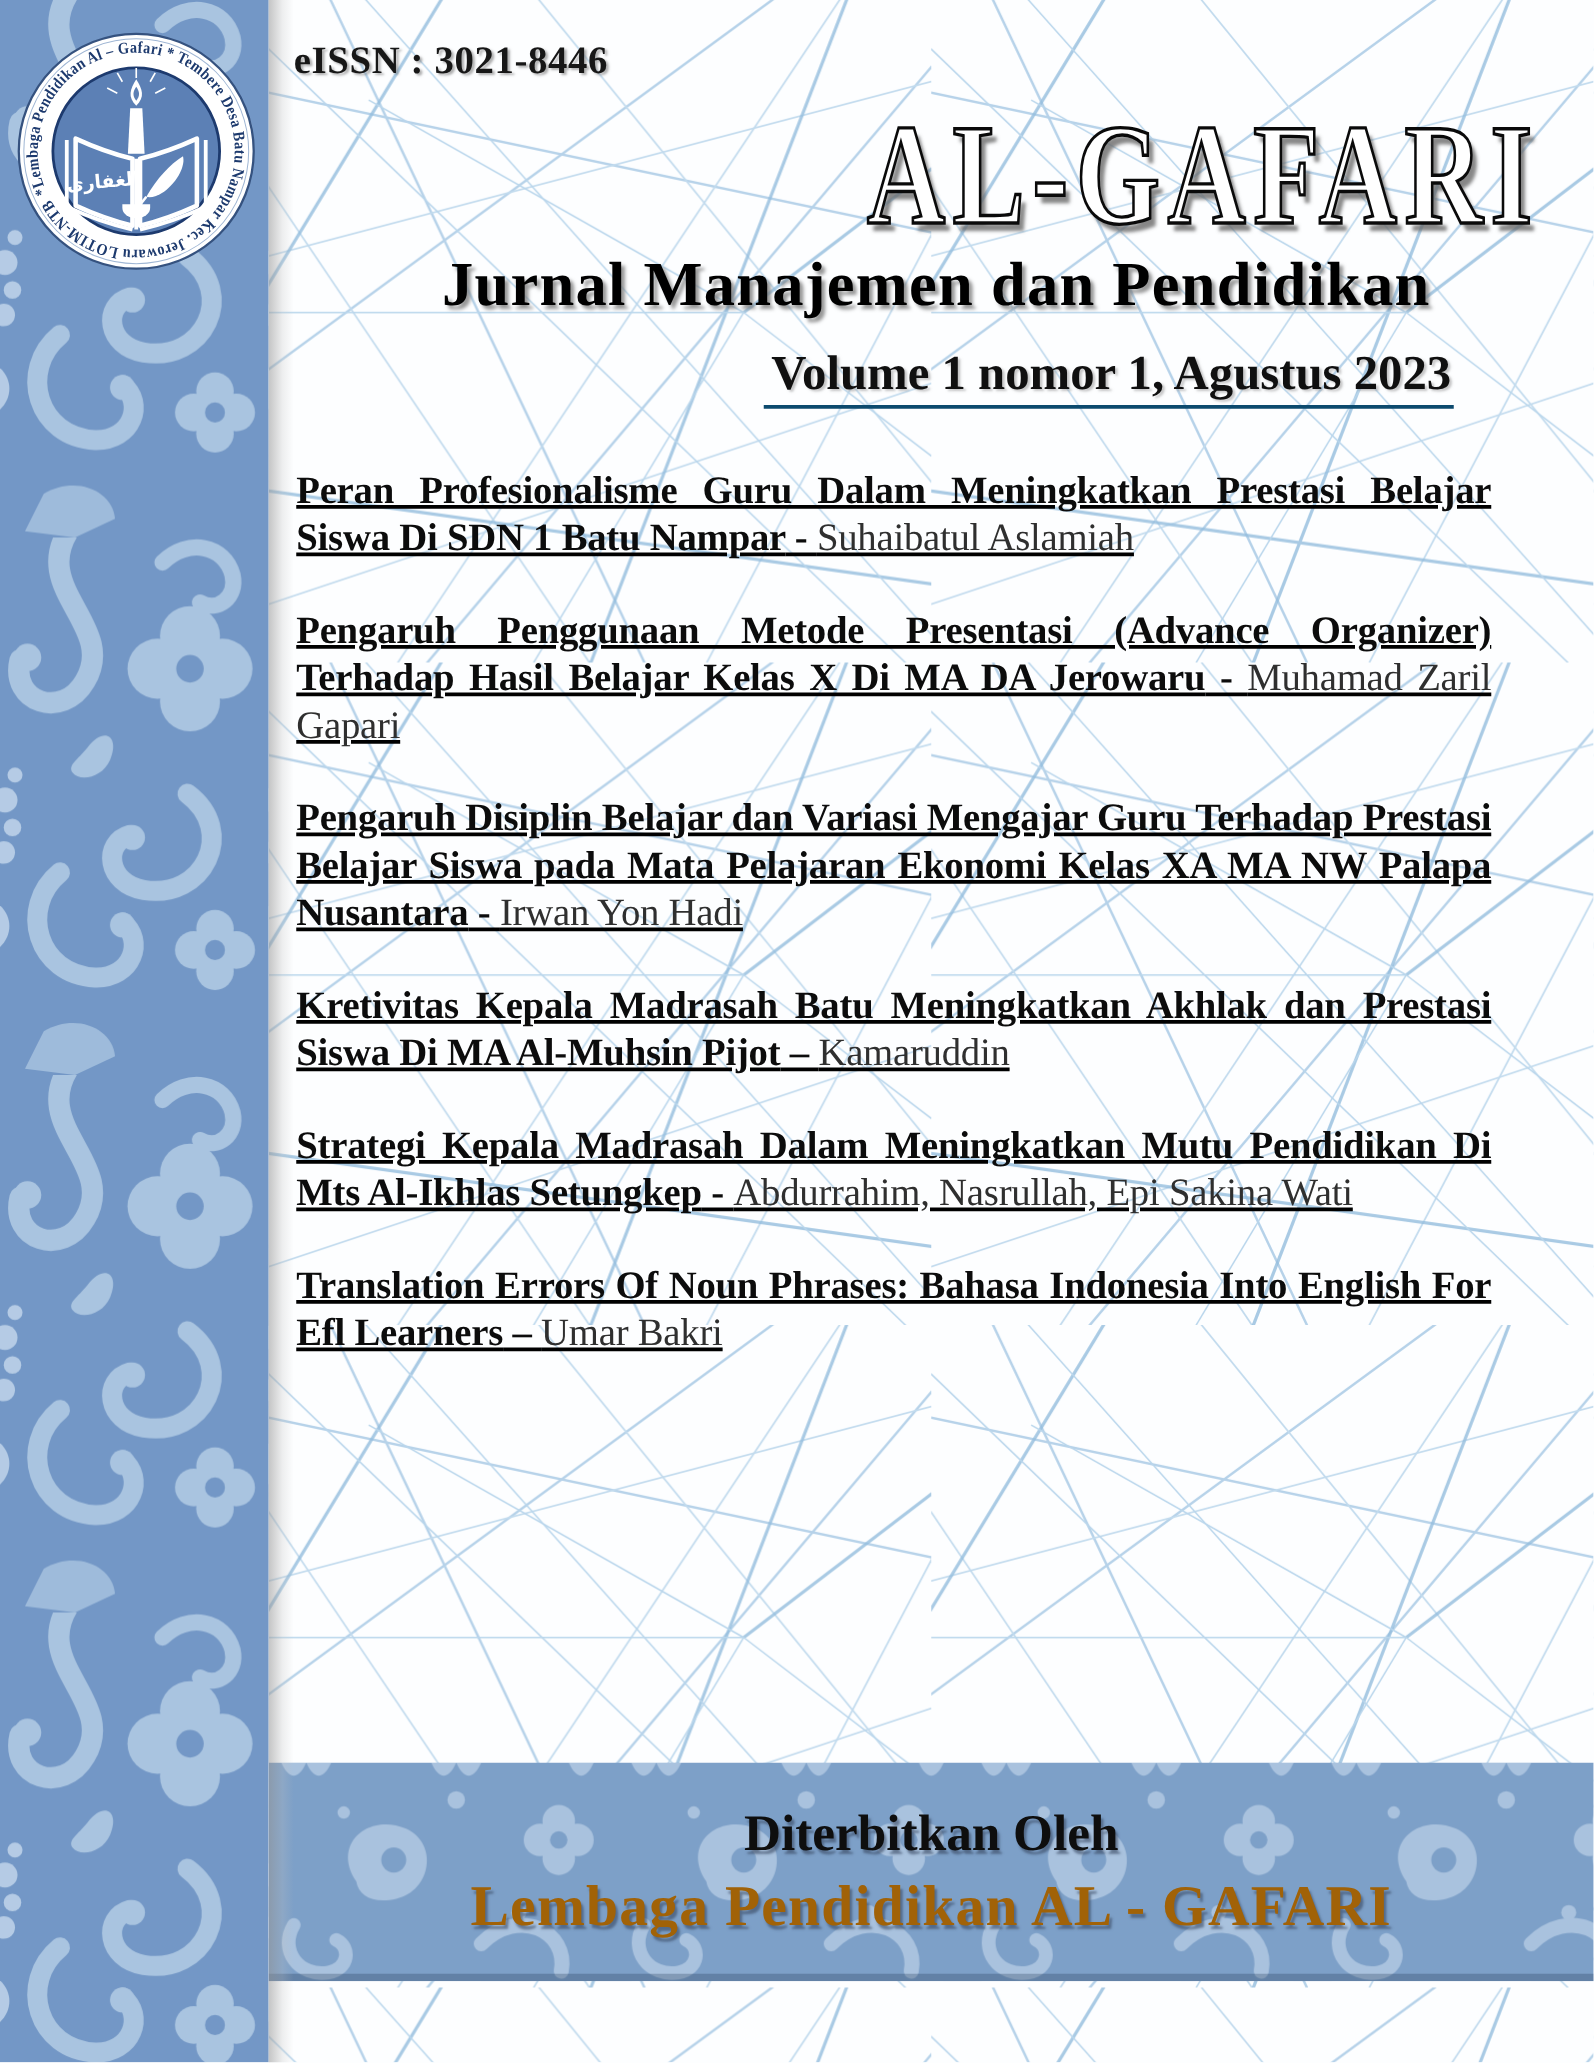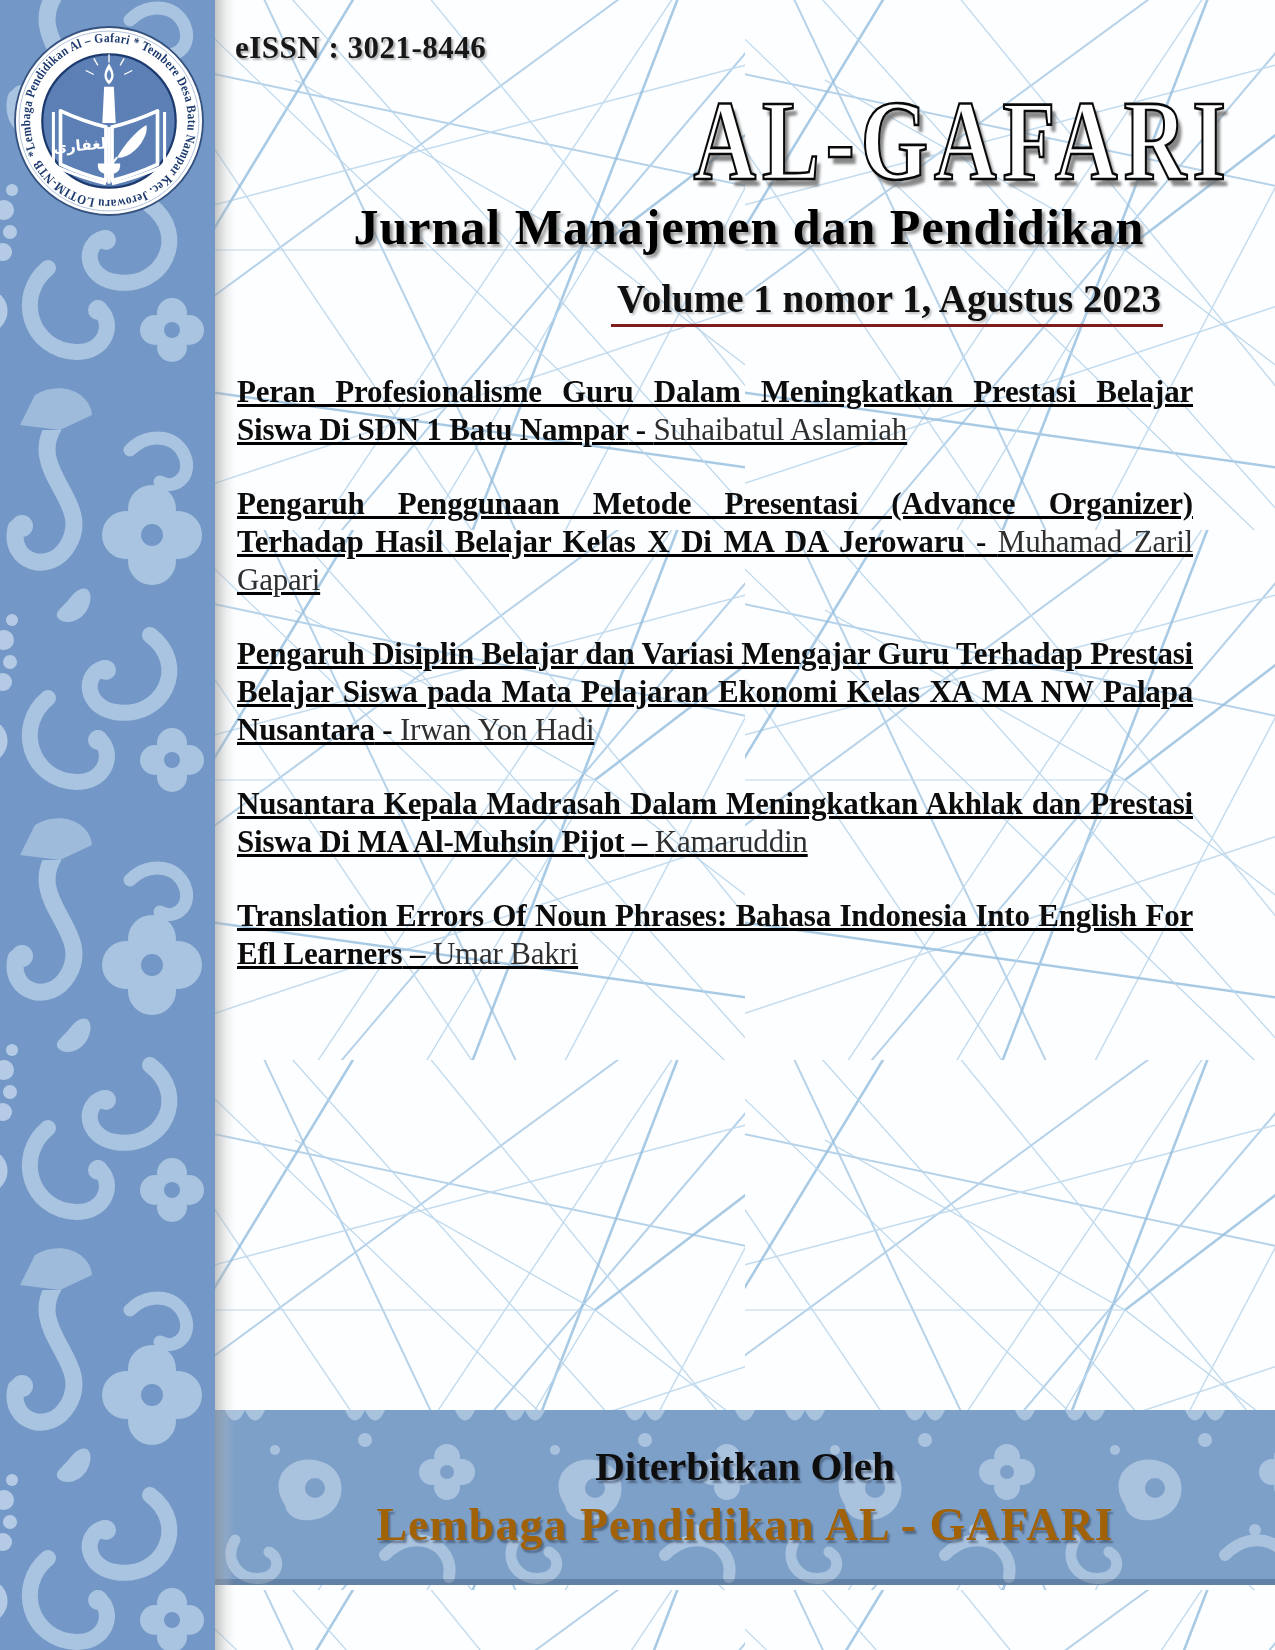--- a/index.html
+++ b/index.html
@@ -38,21 +38,21 @@
     white-space:nowrap;
   }
   .subtitle{
     text-align:center;margin-top:4px;font-size:50px;line-height:58px;font-weight:bold;color:#000000;
     letter-spacing:1px;text-shadow:3px 3px 3px rgba(125,125,125,.8);
   }
   .volume-line{
     text-align:right;margin:20px 116px 0 0;font-size:39px;line-height:46px;font-weight:bold;color:#101010;
     text-shadow:2px 2px 2px rgba(150,150,150,.55);
   }
-  .volume-line span{display:inline-block;border-bottom:3px solid #7f1d1d;padding:0 2px 2px 6px;margin-left:42px;}
+  .volume-line span{display:inline-block;border-bottom:3px solid #0c4a6e;padding:0 2px 2px 6px;margin-left:42px;}
 
   
   .articles{margin:46px 86px 0 18px;text-decoration:underline;}
   .article{
     margin:0 0 36px 0;font-size:31px;line-height:38px;text-align:justify;
     letter-spacing:-.2px;color:#0c0c0c;
   }
   .a-title,.a-sep{font-weight:bold;}
   .a-authors{font-weight:normal;color:#2f2f2f;}
 
@@ -209,22 +209,23 @@
       <span>Volume 1 nomor 1, Agustus 2023</span>
     </div>
 
     <div class="articles">
   <p class="article"><span class="a-title">Peran Profesionalisme Guru Dalam Meningkatkan Prestasi Belajar Siswa Di SDN 1 Batu Nampar</span><span class="a-sep"> - </span><span class="a-authors">Suhaibatul Aslamiah</span></p>
 
   <p class="article"><span class="a-title">Pengaruh Penggunaan Metode Presentasi (Advance Organizer) Terhadap Hasil Belajar Kelas X Di MA DA Jerowaru</span><span class="a-sep"> - </span><span class="a-authors">Muhamad Zaril Gapari</span></p>
 
   <p class="article"><span class="a-title">Pengaruh Disiplin Belajar dan Variasi Mengajar Guru Terhadap Prestasi Belajar Siswa pada Mata Pelajaran Ekonomi Kelas XA MA NW Palapa Nusantara</span><span class="a-sep"> - </span><span class="a-authors">Irwan Yon Hadi</span></p>
 
-  <p class="article"><span class="a-title">Nusantara Kepala Madrasah Dalam Meningkatkan Akhlak dan Prestasi Siswa Di MA Al-Muhsin Pijot</span><span class="a-sep"> – </span><span class="a-authors">Kamaruddin</span></p>
-
+  <p class="article"><span class="a-title">Kretivitas Kepala Madrasah Batu Meningkatkan Akhlak dan Prestasi Siswa Di MA Al-Muhsin Pijot</span><span class="a-sep"> – </span><span class="a-authors">Kamaruddin</span></p>
+
+  <p class="article"><span class="a-title">Strategi Kepala Madrasah Dalam Meningkatkan Mutu Pendidikan Di Mts Al-Ikhlas Setungkep</span><span class="a-sep"> - </span><span class="a-authors">Abdurrahim, Nasrullah, Epi Sakina Wati</span></p>
 
   <p class="article"><span class="a-title">Translation Errors Of Noun Phrases: Bahasa Indonesia Into English For Efl Learners</span><span class="a-sep"> – </span><span class="a-authors">Umar Bakri</span></p>
 </div>
   </div>
 
   <div class="footer">
     <svg width="1060" height="175" xmlns="http://www.w3.org/2000/svg">
       <defs>
         <pattern id="batik" width="280" height="175" patternUnits="userSpaceOnUse">
           <rect width="280" height="175" fill="#7da0c8"></rect>

